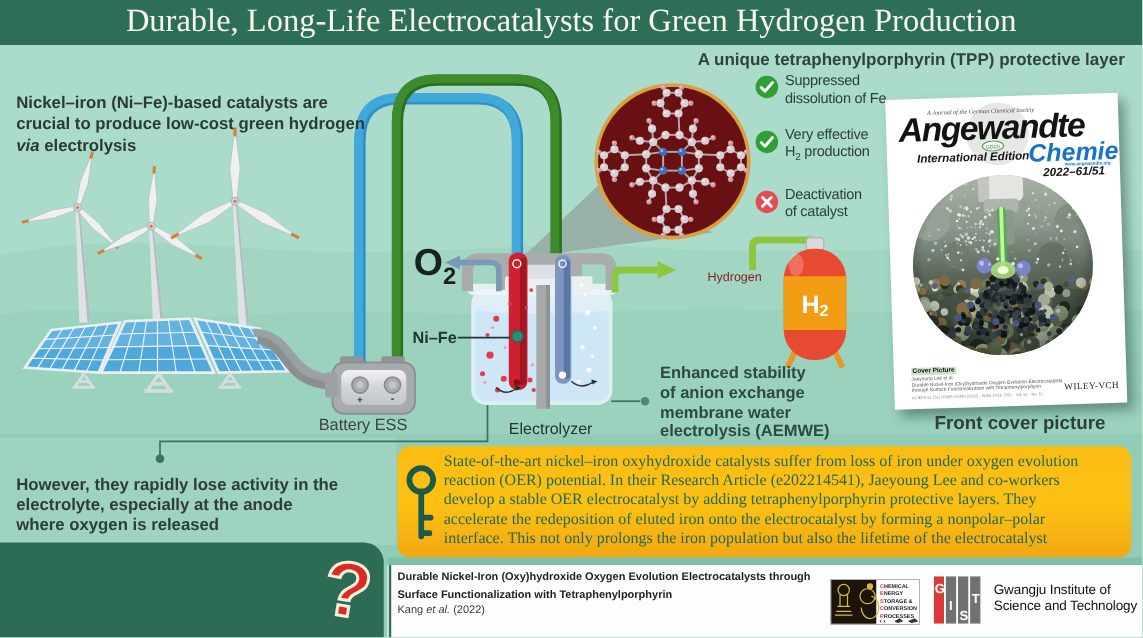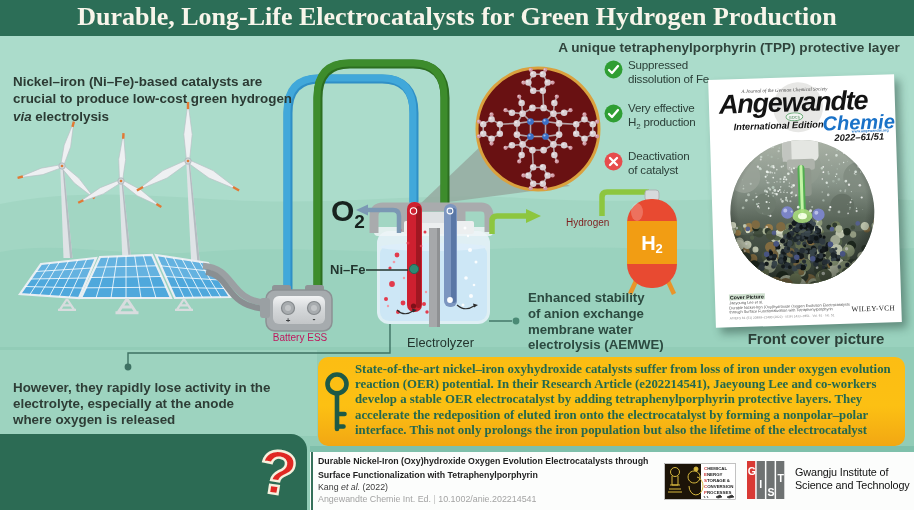--- a/index.html
+++ b/index.html
@@ -1,18 +1,18 @@
 <!DOCTYPE html>
 <html><head><meta charset="utf-8">
 <style>
 html,body { margin:0; padding:0; }
 #stage { position:relative; width:914px; height:510px; overflow:hidden;
   font-family:"Liberation Sans",sans-serif; background:#abdccb; }
 .abs { position:absolute; }
-.slab { font-family:"Liberation Serif",serif; font-weight:bold; }
+.slab { font-family:"Liberation Serif",serif; font-weight:normal; }
 </style></head>
 <body>
 <div id="stage">
 
 <svg width="914" height="510" viewBox="0 0 914 510" style="position:absolute;left:0;top:0">
 <rect x="0" y="0" width="914" height="510" fill="#abdccb"></rect>
 <path d="M0,204 C80,188 150,196 230,200 C340,206 420,192 520,198 C650,206 780,194 914,200 L914,510 L0,510 Z" fill="#a2d6c3"></path>
 <path d="M0,252 C60,240 120,258 200,252 C300,244 380,256 470,250 C600,242 760,256 914,248 L914,510 L0,510 Z" fill="#9ad2be"></path>
 <rect x="0" y="347" width="914" height="163" fill="#92ccb7"></rect>
       <rect x="0" y="350" width="317" height="86" fill="#9dd3bf"></rect>
@@ -427,41 +427,40 @@
 <div class="abs" style="left:628px;top:149px;font-size:11.6px;letter-spacing:-0.2px;line-height:14px;color:#2b3f38;">Deactivation<br>of catalyst</div>
 
 <div class="abs" style="left:331px;top:194px;font-size:30px;font-weight:bold;color:#17221e;">O<sub style="font-size:19px;">2</sub></div>
 
 <div class="abs" style="left:330px;top:262px;font-size:13px;color:#22352e;font-weight:bold;">Ni–Fe</div>
 <svg class="abs" style="left:366px;top:268px" width="42" height="4">
       <line x1="0" y1="2" x2="42" y2="2" stroke="#22352e" stroke-width="1.4"></line>
     </svg>
 <div class="abs" style="left:566px;top:217px;font-size:10px;color:#7f1d1d;">Hydrogen</div>
 <div class="abs" style="left:383px;top:335px;width:115px;text-align:center;font-size:12.8px;color:#22352e;">Electrolyzer</div>
-<div class="abs" style="left:255px;top:332px;width:90px;text-align:center;font-size:10px;color:#be185d;">Battery ESS</div>
+<div class="abs" style="left:255px;top:332px;width:90px;text-align:left;font-size:13px;color:#404040;">Battery ESS</div>
 <div class="abs" style="left:528px;top:290px;font-size:13.2px;line-height:15.8px;color:#2c4a40;font-weight:bold;">Enhanced stability<br>of anion exchange<br>membrane water<br>electrolysis (AEMWE)</div>
 <div class="abs" style="left:13px;top:380px;font-size:13.4px;line-height:15.9px;color:#2e3d36;font-weight:bold;">However, they rapidly lose activity in the<br>electrolyte, especially at the anode<br>where oxygen is released</div>
 
 <div class="abs" style="left:318px;top:357px;width:587px;height:89px;border-radius:10px;background:linear-gradient(180deg,#fcbd13 0%,#fcc013 55%,#f2a713 100%);"></div>
 <svg class="abs" style="left:322px;top:370px" width="36" height="70" viewBox="0 0 36 70">
 <circle cx="15" cy="14" r="9.5" fill="none" stroke="#1d5a47" stroke-width="4.6"></circle>
 <path d="M15,23 L15,59 M15,44 L22.5,44 M15,56.5 L21.5,56.5" stroke="#1d5a47" stroke-width="4.6" fill="none" stroke-linecap="round"></path>
 </svg>
 <div class="abs slab" style="left:355px;top:362px;font-size:12.8px;line-height:15.2px;color:#23684f;">State-of-the-art nickel–iron oxyhydroxide catalysts suffer from loss of iron under oxygen evolution<br>reaction (OER) potential. In their Research Article (e202214541), Jaeyoung Lee and co-workers<br>develop a stable OER electrocatalyst by adding tetraphenylporphyrin protective layers. They<br>accelerate the redeposition of eluted iron onto the electrocatalyst by forming a nonpolar–polar<br>interface. This not only prolongs the iron population but also the lifetime of the electrocatalyst</div>
 
 <div class="abs" style="left:310px;top:446px;width:604px;height:8px;background:#7fc0ab;"></div>
 <div class="abs" style="left:310px;top:452px;width:604px;height:58px;background:#fcfdfc;"></div>
 <div class="abs" style="left:311px;top:452px;width:2px;height:58px;background:#35705a;"></div>
 
 <div class="abs" style="left:0;top:434px;width:307px;height:76px;background:#2c6b54;border-radius:0 16px 0 0;"></div>
 <div class="abs" style="left:259px;top:437px;font-size:62px;font-weight:bold;color:#e02823;-webkit-text-stroke:2.4px #f6f0dd;transform:rotate(9deg);font-family:'Liberation Sans',sans-serif;">?</div>
 
 <div class="abs" style="left:318px;top:455px;font-size:8.8px;line-height:13.5px;font-weight:bold;color:#1f1f1f;">Durable Nickel-Iron (Oxy)hydroxide Oxygen Evolution Electrocatalysts through<br>Surface Functionalization with Tetraphenylporphyrin</div>
 <div class="abs" style="left:318px;top:482px;font-size:8.8px;color:#3a3a3a;">Kang <i>et al.</i> (2022)</div>
-<div class="abs" style="left:318px;top:494px;font-size:8.9px;color:#a3a3a3;">Angewandte Chemie Int. Ed. <span style="color:#c0c0c0;">|</span> 10.1002/anie.202214541</div>
 
 <svg class="abs" style="left:664px;top:463px" width="72" height="37" viewBox="0 0 72 37">
 <rect x="0.5" y="0.5" width="71" height="36" fill="#ffffff" stroke="#999" stroke-width="0.6"></rect>
 <rect x="1" y="1" width="36" height="35" fill="#1c1408"></rect>
 <g stroke="#d8b93f" fill="none" stroke-width="1">
 <circle cx="11" cy="9" r="4.5"></circle>
 <path d="M8,13 L8,22 L14,22 L14,13 M6,22 L16,22 M5,26 L17,26 M4,29 L18,29"></path>
 <path d="M30,8 a6,6 0 1 0 0.1,0 M33,14 a7,9 0 1 1 -8,9"></path>
 <circle cx="32" cy="6" r="2" fill="#d8b93f"></circle>
 </g>

